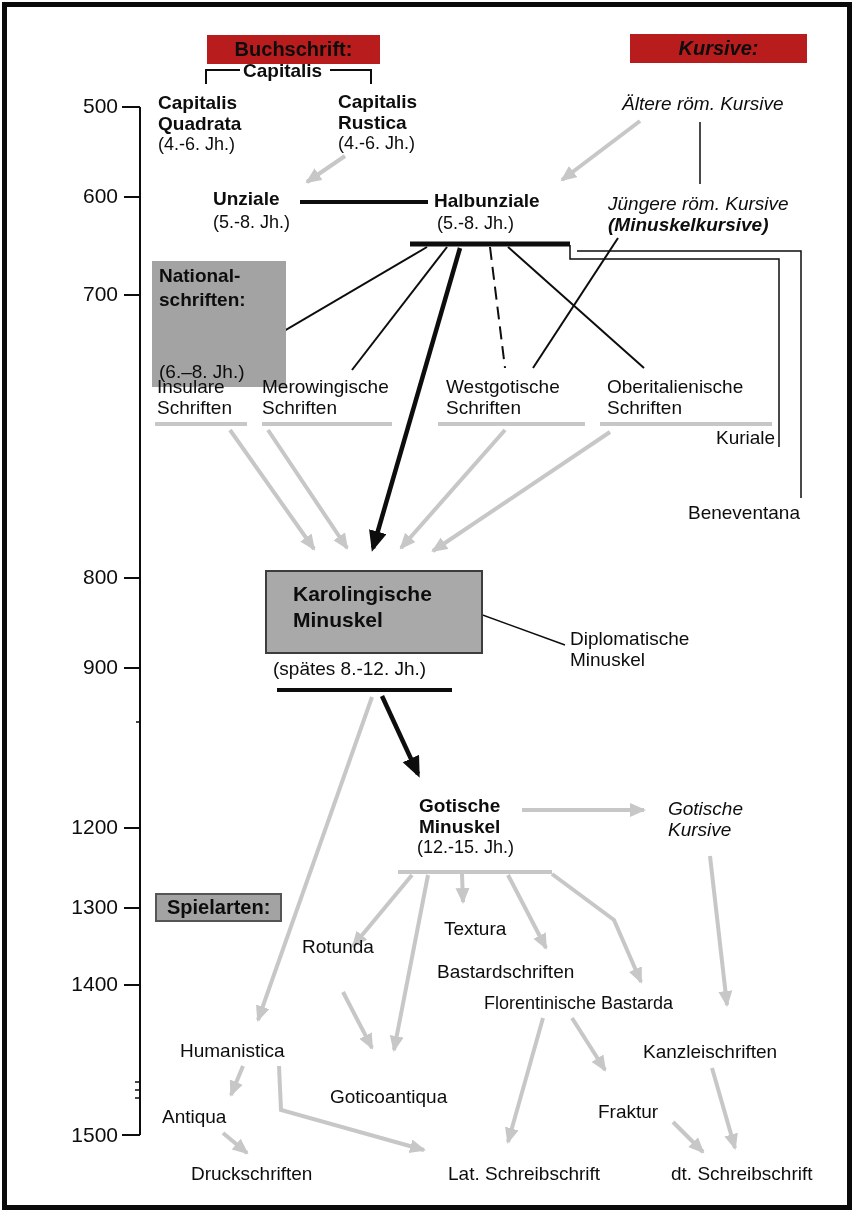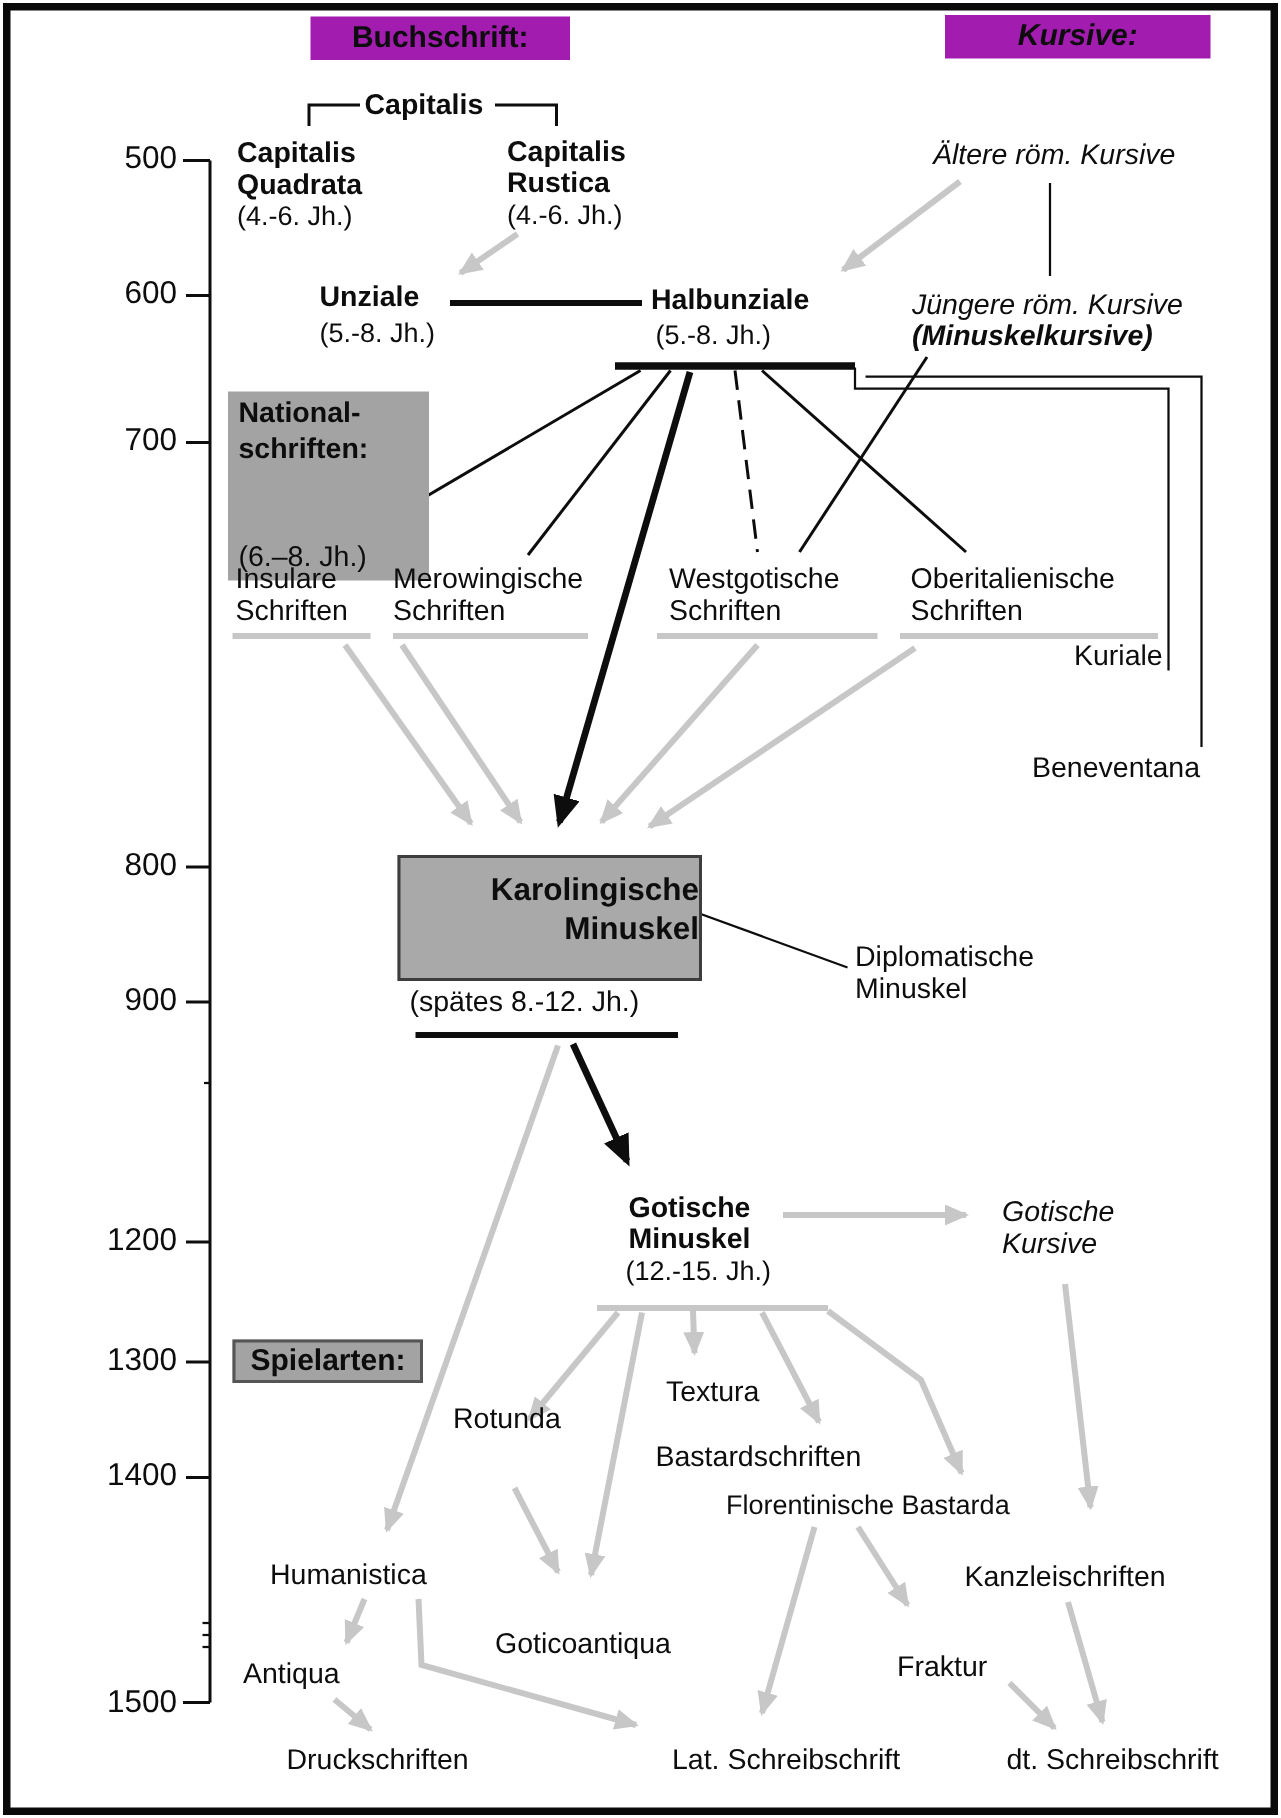--- a/index.html
+++ b/index.html
@@ -4,27 +4,27 @@
 <style>
   html,body{margin:0;padding:0;background:#ffffff;}
   #page{position:relative;width:854px;height:1212px;background:#ffffff;overflow:hidden;
         font-family:"Liberation Sans","DejaVu Sans",sans-serif;color:#0d0d0d;}
   #frame{position:absolute;left:2px;top:2px;right:2px;bottom:2px;border:5px solid #0a0a0a;pointer-events:none;}
   svg.layer{position:absolute;left:0;top:0;}
   .lbl{position:absolute;font-size:19px;line-height:21px;white-space:nowrap;}
   .b{font-weight:bold;}
   .i{font-style:italic;}
   .sm{font-size:18px;line-height:20px;}
-  .hdr{position:absolute;background:#a21caf;font-weight:bold;font-size:20px;text-align:center;padding:3px 0;}
+  .hdr{position:absolute;background:#b91c1c;font-weight:bold;font-size:20px;text-align:center;padding:3px 0;margin-top:24px;}
   .tick{position:absolute;width:78px;left:40px;text-align:right;font-size:21px;}
   .gbox{position:absolute;background:#a3a3a3;}
   #nat-box{left:152px;top:261px;width:120px;padding:3px 7px;font-size:19px;line-height:24px;font-weight:bold;}
   #nat-box .date{font-weight:normal;margin-top:48px;}
   #karol-box{left:265px;top:570px;width:188px;height:71px;background:#a9a9a9;border:2px solid #3d3d3d;
-             font-size:21px;line-height:26px;font-weight:bold;padding-left:11px;padding-top:9px;text-align:right;}
+             font-size:21px;line-height:26px;font-weight:bold;padding-left:26px;padding-top:9px;}
   #spiel-box{left:155px;top:893px;padding:2px 10px;font-size:20px;font-weight:bold;border:2px solid #555;}
 </style>
 </head>
 <body>
 
 <div id="page">
 
   <svg class="layer" width="854" height="1212" viewBox="0 0 854 1212">
     <defs>
       <marker id="gh" markerUnits="userSpaceOnUse" markerWidth="20" markerHeight="18" refX="14" refY="7" orient="auto">

